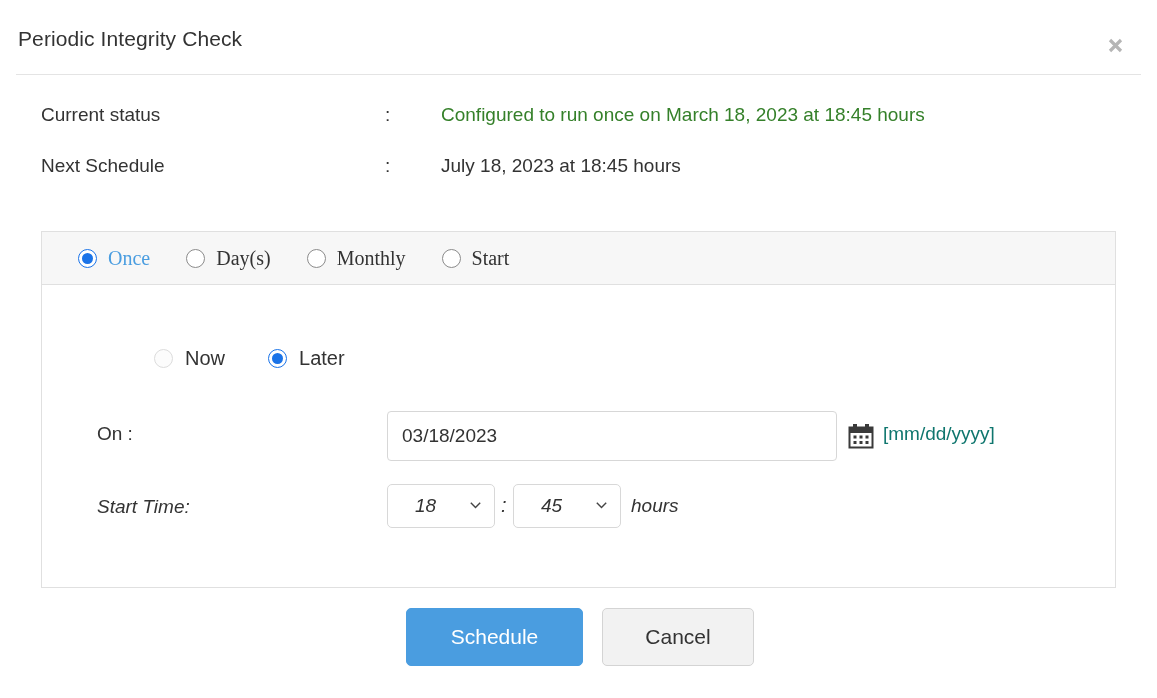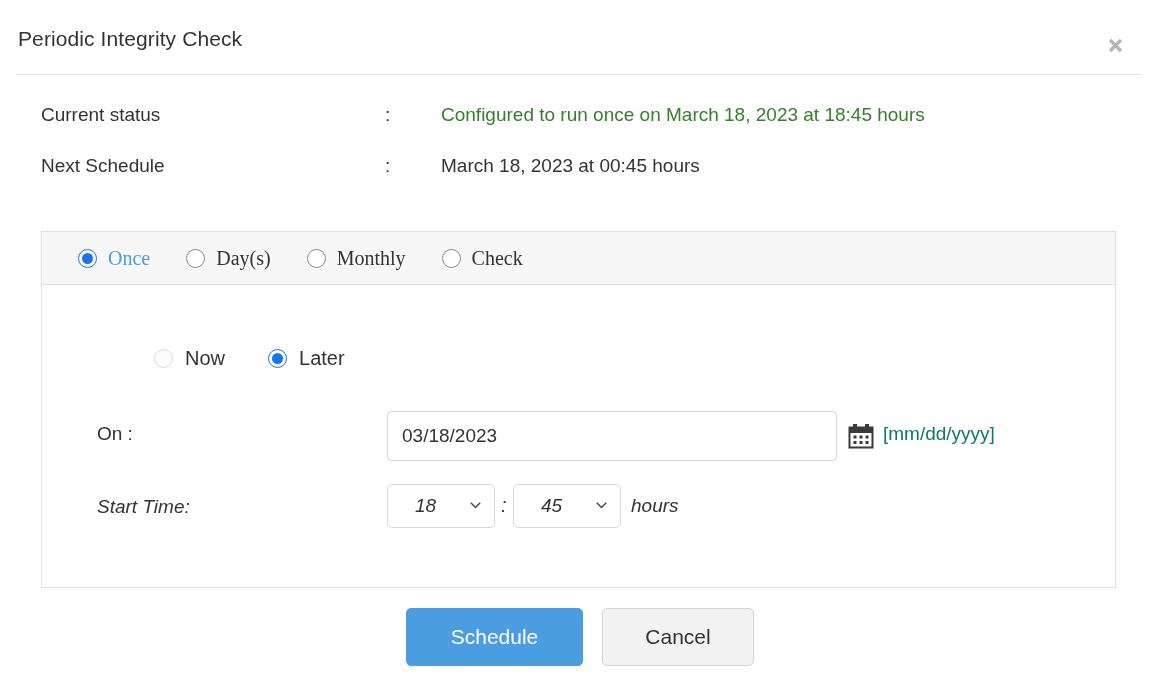--- a/index.html
+++ b/index.html
@@ -336,21 +336,21 @@
 
   <div class="status-rows">
     <div class="status-row">
       <span class="status-label">Current status</span>
       <span class="status-colon">:</span>
       <span class="status-value green">Configured to run once on March 18, 2023 at 18:45 hours</span>
     </div>
     <div class="status-row">
       <span class="status-label">Next Schedule</span>
       <span class="status-colon">:</span>
-      <span class="status-value dark">March 18, 2023 at 00:45 hours</span>
+      <span class="status-value dark">July 18, 2023 at 18:45 hours</span>
     </div>
   </div>
 
   <div class="schedule-panel">
 
     <div class="panel-head">
       <div class="freq-group">
         <label class="freq-item selected">
           <span class="radio checked"></span>
           <span class="freq-label">Once</span>
@@ -358,21 +358,21 @@
         <label class="freq-item">
           <span class="radio"></span>
           <span class="freq-label">Day(s)</span>
         </label>
         <label class="freq-item">
           <span class="radio"></span>
           <span class="freq-label">Monthly</span>
         </label>
         <label class="freq-item">
           <span class="radio"></span>
-          <span class="freq-label">Check</span>
+          <span class="freq-label">Start</span>
         </label>
       </div>
     </div>
 
     <div class="panel-body">
 
 
       <div class="whenrow">
         <label class="when-item when-now">
           <span class="radio disabled"></span>

